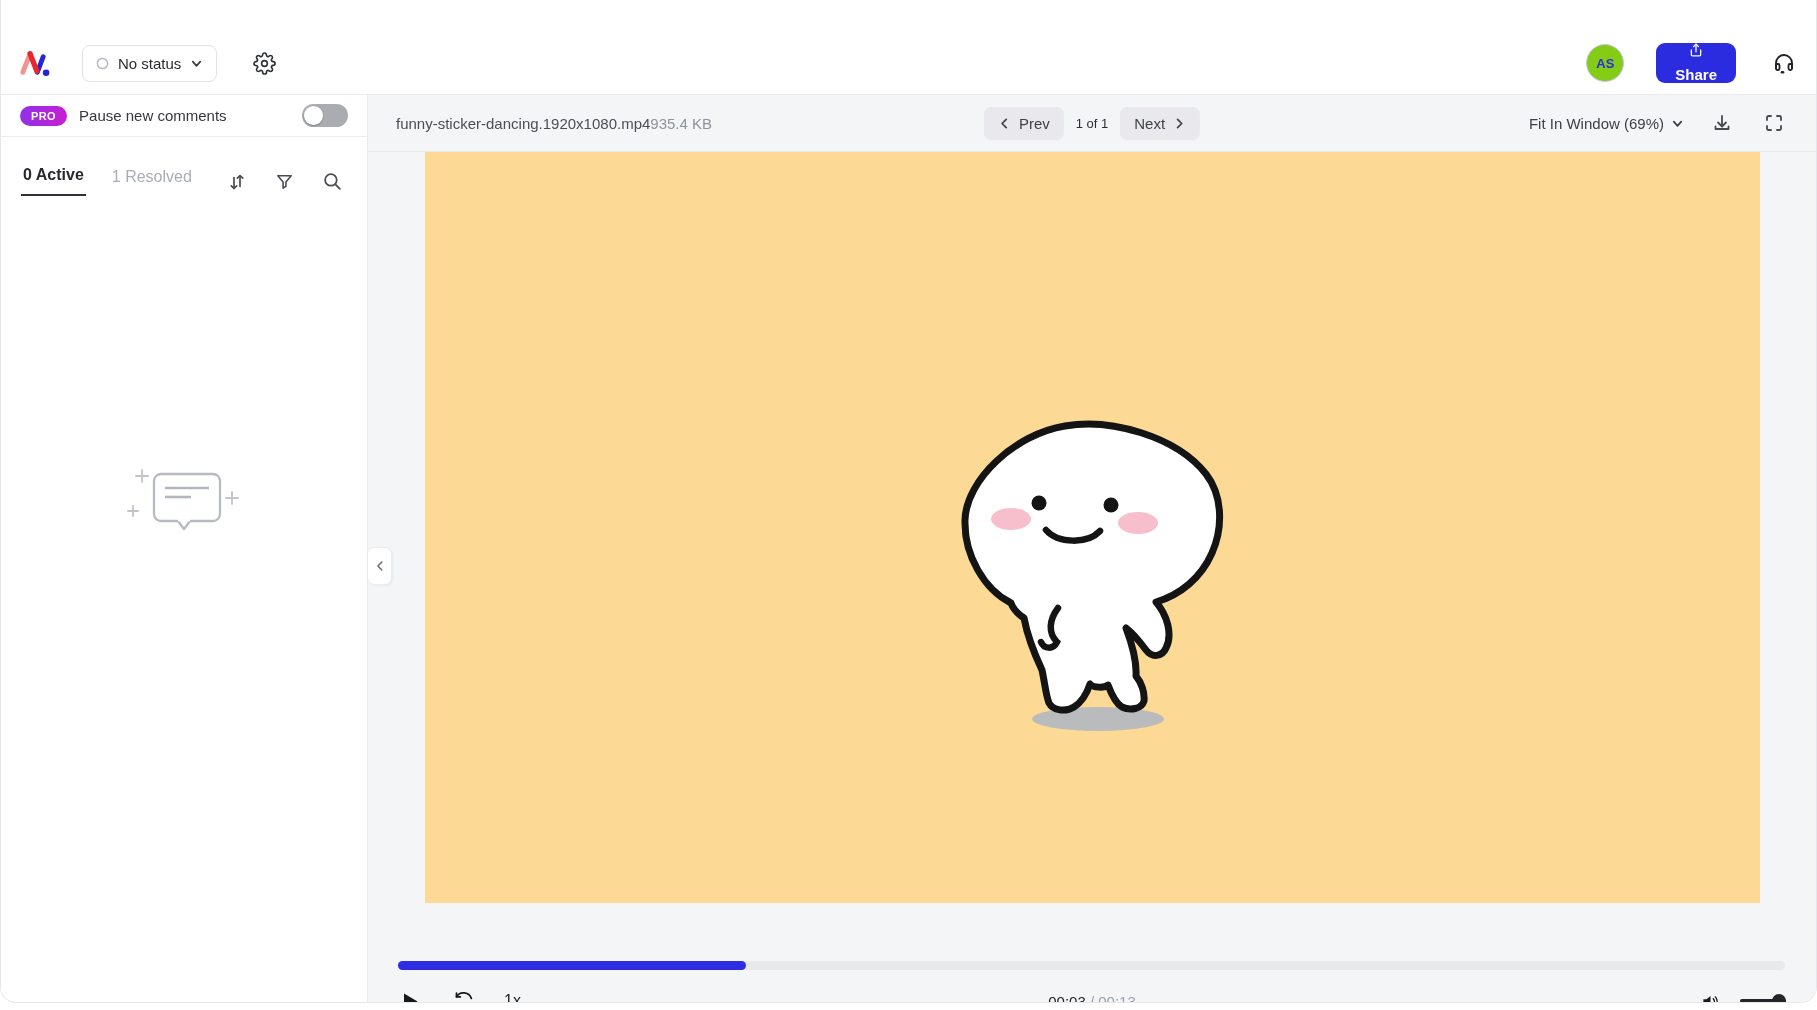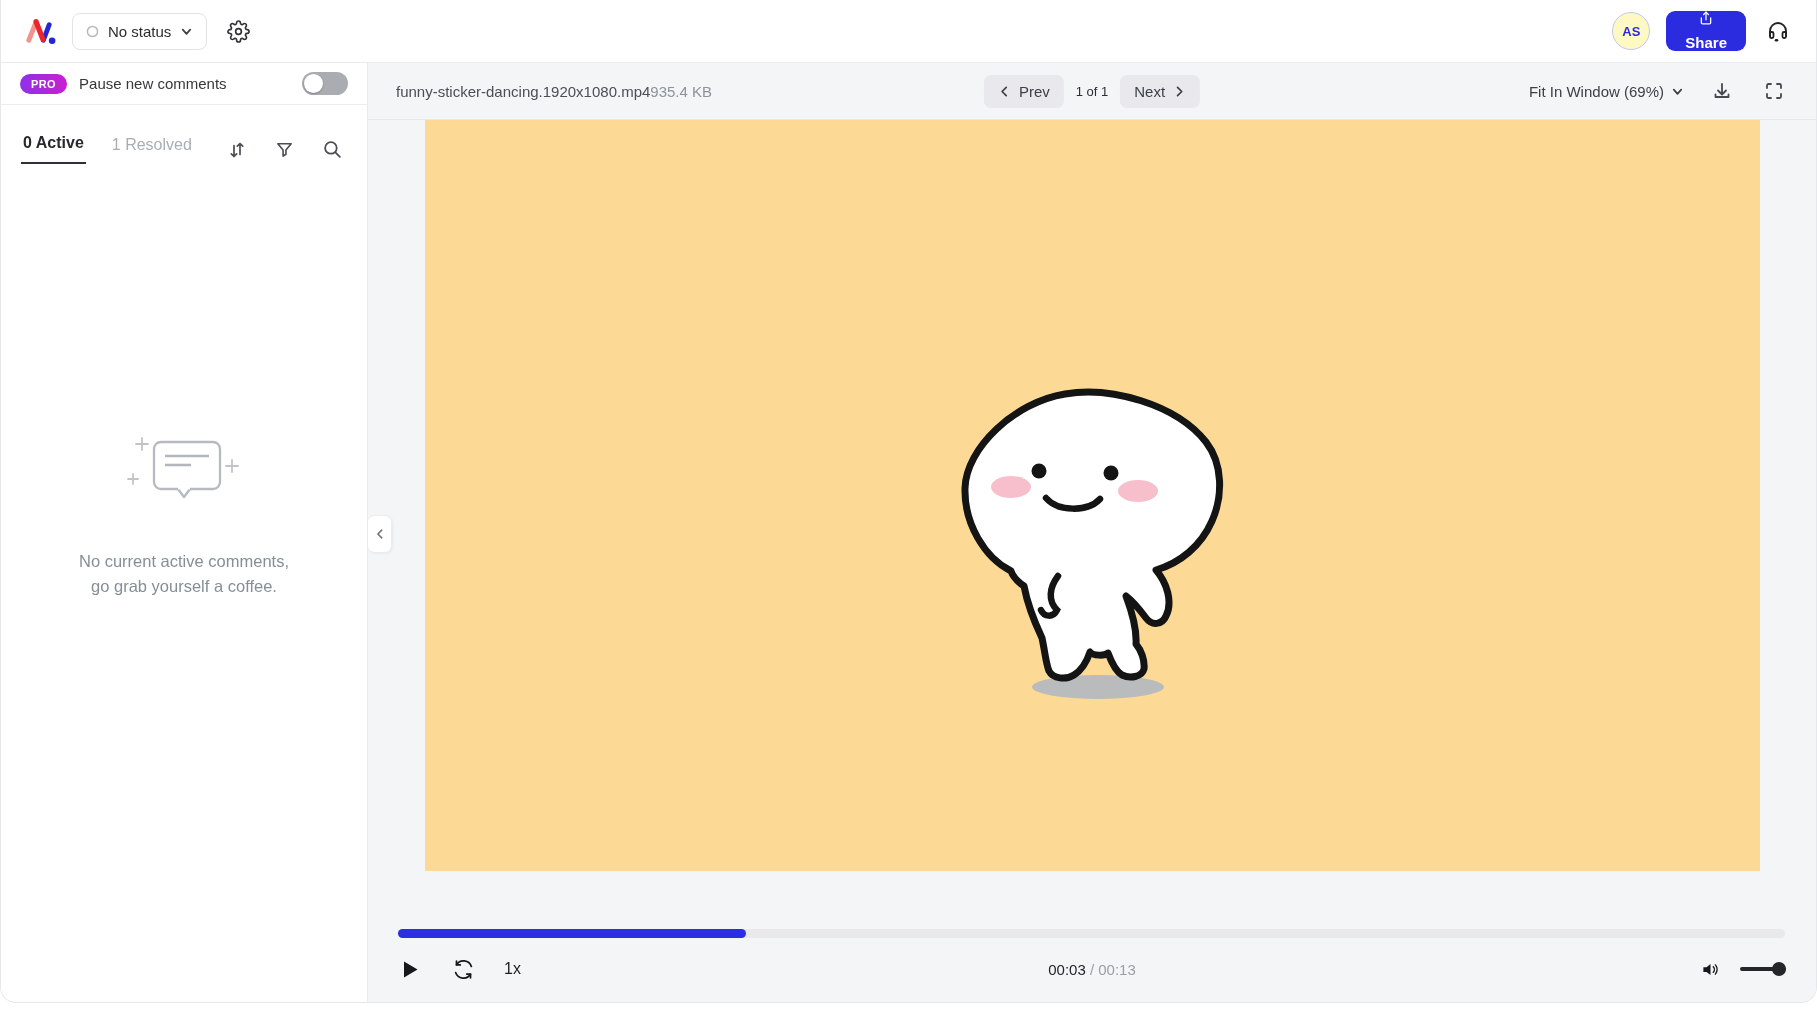--- a/index.html
+++ b/index.html
@@ -3,29 +3,29 @@
 <meta charset="utf-8">
 <style>
   * { margin:0; padding:0; box-sizing:border-box; }
   html,body { background:#fff; font-family:"Liberation Sans", sans-serif; }
   button { font-family:"Liberation Sans", sans-serif; border:none; background:none; cursor:pointer; }
 
   .app { position:relative; width:1817px; height:1003px; background:#fff;
          border:1px solid #e6e7ea; border-top:none; border-radius:0 0 16px 16px; overflow:hidden; }
 
   
-  .topbar { height:63px; display:flex; align-items:center; padding:0 22px; gap:16px;
-            background:#fff; border-bottom:1px solid #eaebed; }
+  .topbar { height:63px; display:flex; align-items:center; padding:0 16px; gap:32px;
+            background:#fff; border-bottom:1px solid #eaebed;margin-top:32px; }
   .logo-btn { display:flex; align-items:center; }
   .status-pill { display:inline-flex; align-items:center; gap:9px; height:37px; padding:0 13px;
                  border:1px solid #e2e3e7; border-radius:8px; background:#fff; }
   .status-pill .lbl { font-size:15px; color:#2a2c31; }
   .icon-btn { display:inline-flex; align-items:center; justify-content:center; padding:4px; color:#2e3136; }
   .spacer { flex:1; }
-  .avatar { width:38px; height:38px; border-radius:50%; border:1.5px solid #c4c6f1; background:#fef9c3;
+  .avatar { width:38px; height:38px; border-radius:50%; border:1.5px solid #c4c6f1; background:#84cc16;
             color:#2B2BE0; font-size:13px; font-weight:bold; display:flex; align-items:center; justify-content:center; }
   .share-btn { display:inline-flex; align-items:center; gap:9px; height:40px; padding:0 19px;
                background:#2B2BE0; color:#fff; font-size:15px; font-weight:600; border-radius:9px;flex-direction:column; }
 
   
   .content { display:flex; height:939px; }
   .sidebar { width:367px; background:#fff; border-right:1px solid #e9eaec; position:relative; }
   .main { flex:1; position:relative; background:#f4f5f6; }
 
   
@@ -183,24 +183,20 @@
         <svg width="120" height="86" viewBox="0 0 120 86" fill="none">
           <rect x="30" y="10" width="66" height="47" rx="7" stroke="#b7bbc1" stroke-width="2.3" fill="#fff"></rect>
           <path d="M54 57 l6 8 l6 -8" fill="#fff" stroke="#b7bbc1" stroke-width="2.3" stroke-linejoin="round"></path>
           <path d="M54 55.8 h12" stroke="#fff" stroke-width="3"></path>
           <line x1="41" y1="24" x2="85" y2="24" stroke="#b3b7bd" stroke-width="2.6"></line>
           <line x1="41" y1="33" x2="67" y2="33" stroke="#b3b7bd" stroke-width="2.6"></line>
           <path d="M18 6 v12 M12 12 h12" stroke="#c0c4c9" stroke-width="1.8" stroke-linecap="round"></path>
           <path d="M9 42 v10 M4 47 h10" stroke="#c0c4c9" stroke-width="1.8" stroke-linecap="round"></path>
           <path d="M108 28 v12 M102 34 h12" stroke="#c0c4c9" stroke-width="1.8" stroke-linecap="round"></path>
         </svg>
-        <div class="empty-msg">
-          <span>No current active comments,</span><br>
-          <span>go grab yourself a coffee.</span>
-        </div>
       </div>
     </aside>
 
     <main class="main">
 
       <button class="collapse-handle">
         <svg width="12" height="12" viewBox="0 0 14 14">
           <polyline points="9,2.5 4.5,7 9,11.5" fill="none" stroke="#6d7278" stroke-width="1.8" stroke-linecap="round" stroke-linejoin="round"></polyline>
         </svg>
       </button>

